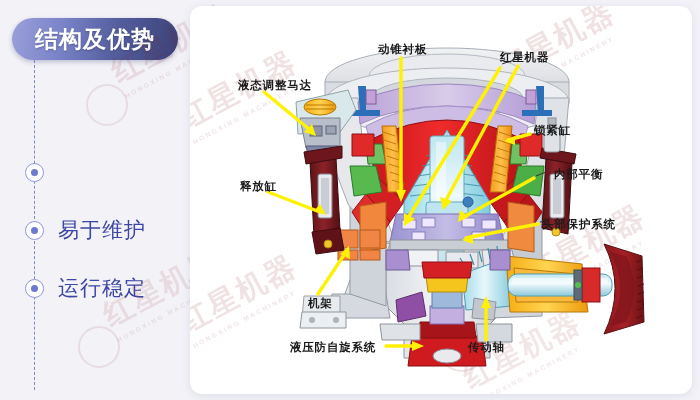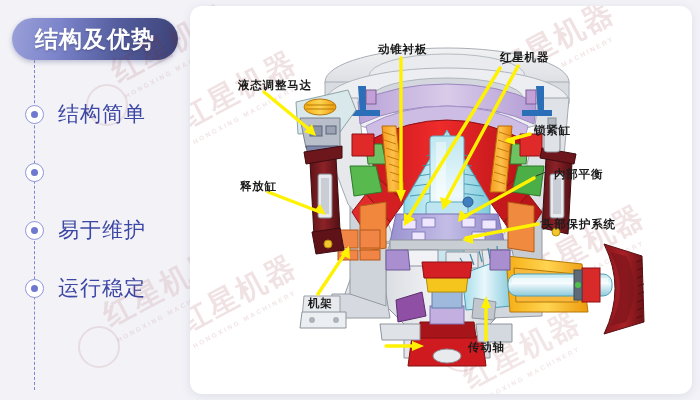--- a/index.html
+++ b/index.html
@@ -83,24 +83,20 @@
 <div id="root">
 
   <div id="features">
 
     <div id="badge">
       <span id="badge-text">结构及优势</span>
     </div>
 
     <div id="spine"></div>
 
-    <div class="feat" style="top:100px">
-      <span class="bullet"></span>
-      <span class="feat-label">结构简单</span>
-    </div>
 
     <div class="feat" style="top:158px">
       <span class="bullet"></span>
     </div>
 
     <div class="feat" style="top:216px">
       <span class="bullet"></span>
       <span class="feat-label">易于维护</span>
     </div>
 
@@ -426,16 +422,17 @@
     <div class="cap" style="left:344px;top:117px">锁紧缸</div>
 
     <div class="cap" style="left:364px;top:161px">内部平衡</div>
 
     <div class="cap" style="left:352px;top:211px">头部保护系统</div>
 
     <div class="cap" style="left:50px;top:173px">释放缸</div>
 
     <div class="cap" style="left:118px;top:290px">机架</div>
 
+    <div class="cap" style="left:100px;top:334px">液压防自旋系统</div>
 
     <div class="cap" style="left:278px;top:334px">传动轴</div>
   </div>
 </div>
 
 </body></html>

